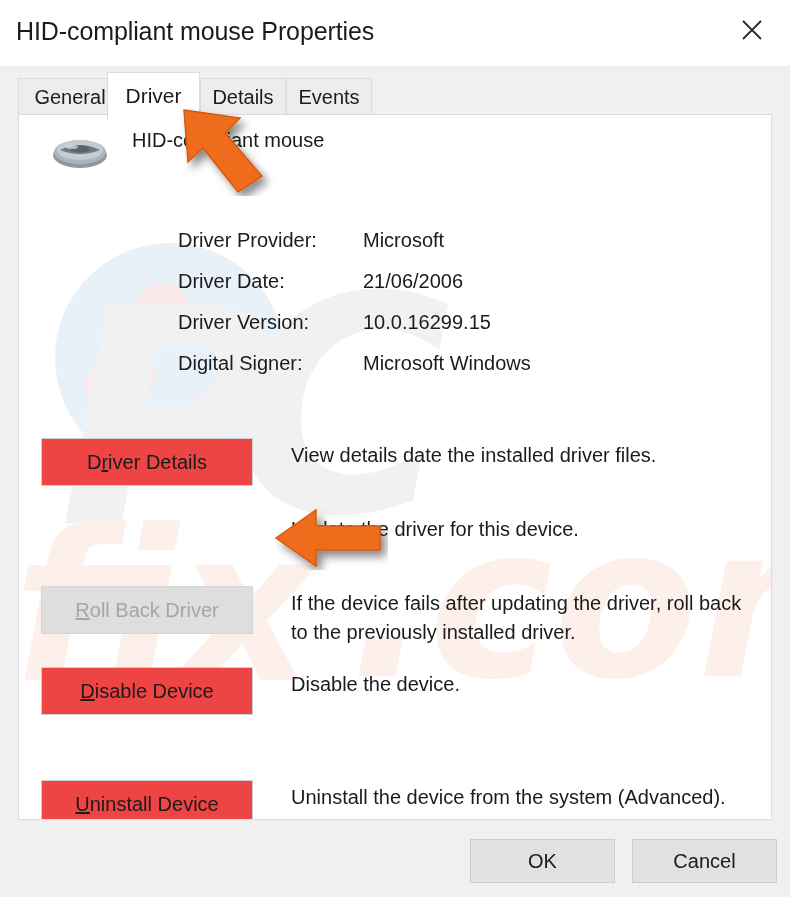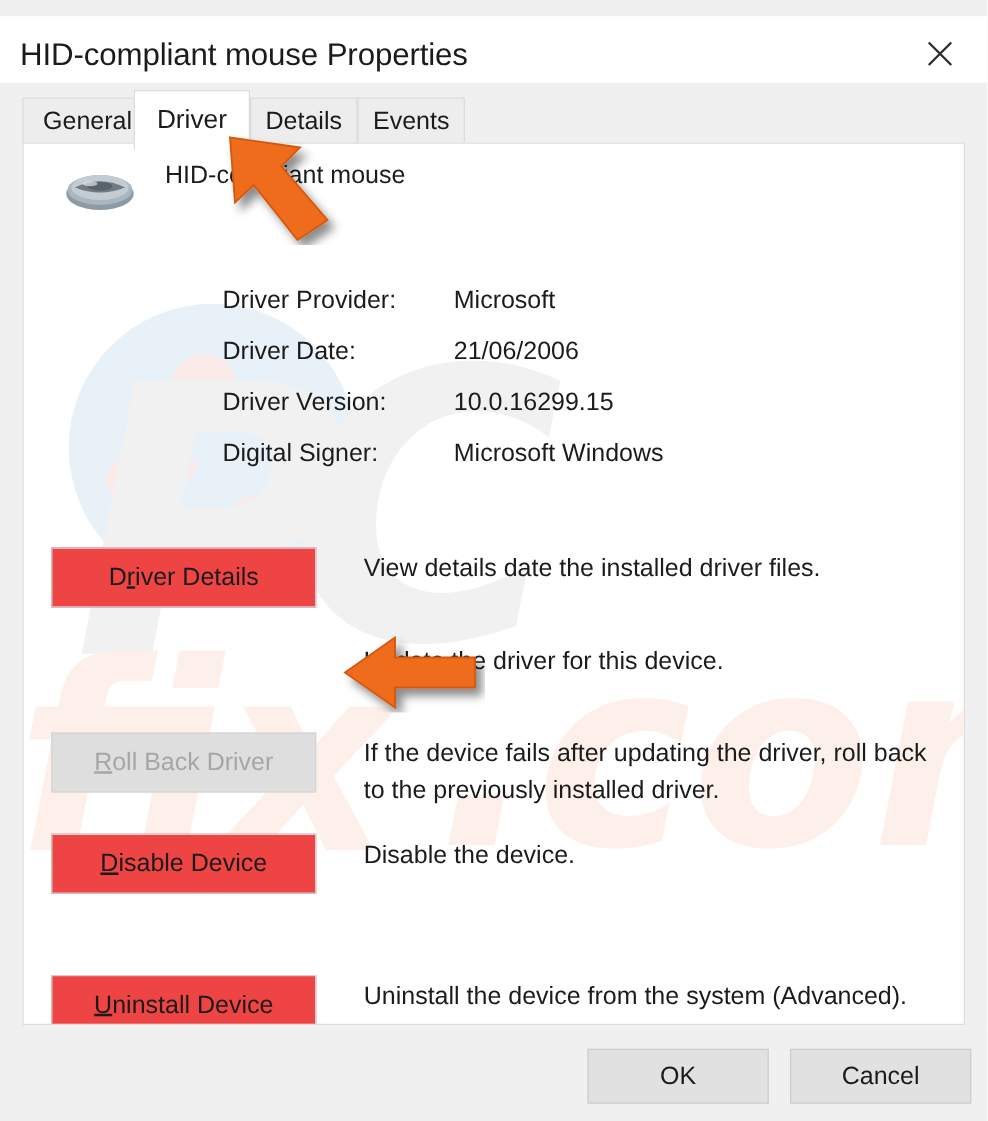--- a/index.html
+++ b/index.html
@@ -23,21 +23,21 @@
     width: 790px;
     height: 897px;
     background: #f0f0f0;
     box-sizing: border-box;
     overflow: hidden;
   }
 
   
   #titlebar {
     position: absolute;
-    left: 0; top: 13px;
+    left: 0; top: 0;
     width: 790px;
     height: 66px;
     background: #ffffff;
     box-sizing: border-box;
   }
   #title-text {
     position: absolute;
     left: 16px;
     top: 17px;
     font-size: 25px;

